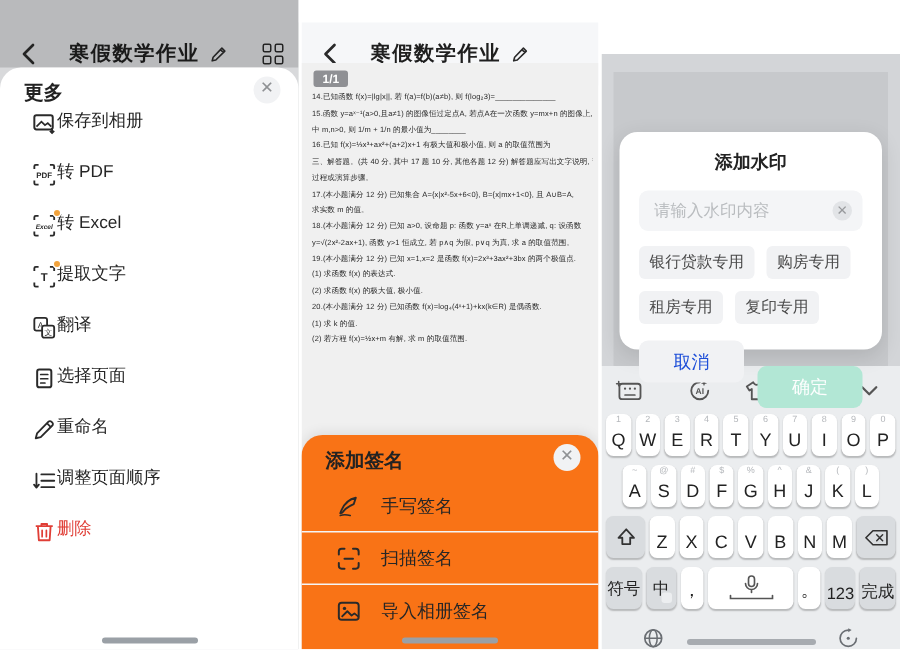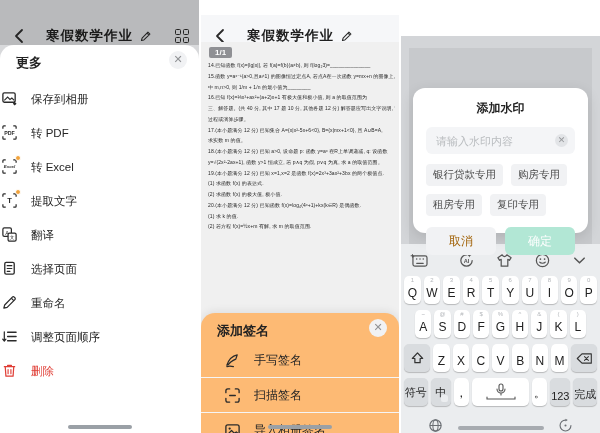--- a/index.html
+++ b/index.html
@@ -24,56 +24,56 @@
 
   
   .left { background:#d8d9db; }
   .left .hdr { background:#d8d9db; }
   .dimtop { position:absolute; top:0; left:0; right:0; height:45px; background:rgba(0,0,0,.14); z-index:2; }
   .sheetL { position:absolute; top:45px; left:0; right:0; bottom:0; background:#fff; border-radius:14px 14px 0 0; z-index:3; }
   .sheet-head { position:relative; height:28px; padding:8px 16px 0; }
   .sheet-title { font-size:13px; font-weight:bold; color:#222; }
   .closebtn { position:absolute; top:6px; right:12px; width:18px; height:18px; border-radius:50%; background:#f1f2f4; color:#8f9194; font-size:11px; line-height:17px; text-align:center; }
   .menu { position:absolute; top:28px; left:0; right:0; bottom:14px; }
-  .mi { position:relative; height:34px; display:flex; align-items:flex-end; gap:13px; }
+  .mi { position:relative; height:34px; display:flex; align-items:flex-start; padding-left:20px; }
   .mi .ml { font-size:11.5px; color:#262626; }
   .mi.hl::after { content:""; position:absolute; inset:2px 1px 2px 1px; border:2.5px solid #e8281e; border-radius:3px; pointer-events:none; }
   .mi.danger .ml { color:#e03e36; }
   .icw { position:relative; width:18px; height:18px; display:flex; align-items:center; justify-content:center; }
   .badge { position:absolute; top:-2px; right:-3px; width:6px; height:6px; border-radius:50%; background:#f2a33c; border:1px solid #fff; }
   .homebar { position:absolute; bottom:4px; left:50%; transform:translateX(-50%); width:64px; height:4px; border-radius:2px; background:#9aa0a6; }
 
   
   .mid .doc { position:absolute; top:42px; left:0; right:0; bottom:0; background:#fdfdfd; }
   .docdim { position:absolute; inset:0; background:rgba(0,0,0,.05); z-index:1; }
   .pagebadge { position:absolute; top:5px; left:8px; background:#8f9094; color:#fff; font-size:8px; font-weight:bold; padding:1px 6px; border-radius:2px; z-index:2; }
   .doclines { position:absolute; top:18px; left:7px; right:4px; font-size:5px; color:#2b2b2b; line-height:2.15; letter-spacing:.1px; }
   .doclines div { white-space:nowrap; overflow:hidden; }
-  .sheetM { position:absolute; left:0; right:0; bottom:0; height:120px; background:#fdba74; border-radius:14px 14px 0 0; box-shadow:0 -2px 8px rgba(0,0,0,.08); z-index:3; }
+  .sheetM { position:absolute; left:0; right:0; bottom:0; height:143px; background:#f97316; border-radius:14px 14px 0 0; box-shadow:0 -2px 8px rgba(0,0,0,.08); z-index:3; }
   .sheetM .items { padding-top:2px; }
   .si { height:35px; display:flex; align-items:center; gap:13px; padding-left:22px; border-bottom:1px solid #f5f5f6; }
   .si:last-child { border-bottom:none; }
   .si .sl { font-size:12px; color:#262626; }
 
   
   .right .hdr { height:36px; }
   .dimarea { position:absolute; top:36px; left:0; right:0; height:208px; background:#d3d5d8; }
   .dimarea .inner { position:absolute; top:12px; left:8px; right:8px; bottom:0; background:#c7c9cc; }
   .dialog { position:absolute; top:88px; left:12px; right:12px; height:145px; background:#fff; border-radius:12px; box-shadow:0 4px 14px rgba(0,0,0,.12); z-index:2; padding:12px 13px 0; }
   .dlg-title { text-align:center; font-size:12px; font-weight:bold; color:#222; }
   .wm-inputwrap { position:relative; margin-top:10px; }
   .wm-input { width:100%; height:27px; border:none; outline:none; background:#f4f5f7; border-radius:6px; font-size:11px; padding:0 24px 0 10px; color:#333; font-family:inherit; }
   .wm-input::placeholder { color:#b9bcbf; }
   .clearbtn { position:absolute; right:7px; top:7px; width:13px; height:13px; border-radius:50%; background:#e2e4e7; color:#97999c; font-size:9px; line-height:12px; text-align:center; }
   .chips { margin-top:10px; display:flex; flex-wrap:wrap; gap:8px; }
   .chip { background:#f1f2f4; border-radius:4px; padding:4px 7px; font-size:10.5px; color:#4a4a4a; }
   .dlg-btns { margin-top:11px; display:flex; gap:9px; }
   .btn { flex:1; height:28px; border-radius:6px; font-size:12px; display:flex; align-items:center; justify-content:center; }
-  .btn.cancel { background:#f1f2f4; color:#a16207; }
-  .btn.confirm { background:#b2e7d5; color:#fdfefe; }
+  .btn.cancel { background:#f1f2f4; color:#1d4ed8; }
+  .btn.confirm { background:#b2e7d5; color:#fdfefe;margin-top:17px; }
 
   
   .kb { position:absolute; top:244px; left:0; right:0; bottom:0; background:#ebedef; padding:0 3px; }
   .kb-toolbar { height:32px; display:flex; align-items:center; padding:0 6px; color:#555; }
   .kb-toolbar .grp { margin-left:auto; display:flex; align-items:center; gap:21px; padding-right:4px; }
   .krow { display:flex; gap:3px; margin-bottom:6px; height:28px; }
   .krow.r2 { padding:0 11px; }
   .key { flex:1; position:relative; background:#fff; border-radius:5px; box-shadow:0 1px 1px rgba(0,0,0,.22); display:flex; align-items:flex-end; justify-content:center; padding-bottom:4px; font-size:12px; color:#222; }
   .key .hint { position:absolute; top:1px; left:0; right:0; text-align:center; font-size:6px; color:#b4b7bb; font-weight:normal; }
   .key.fn { background:#d9dcdf; flex:1.35; font-size:11px; }

